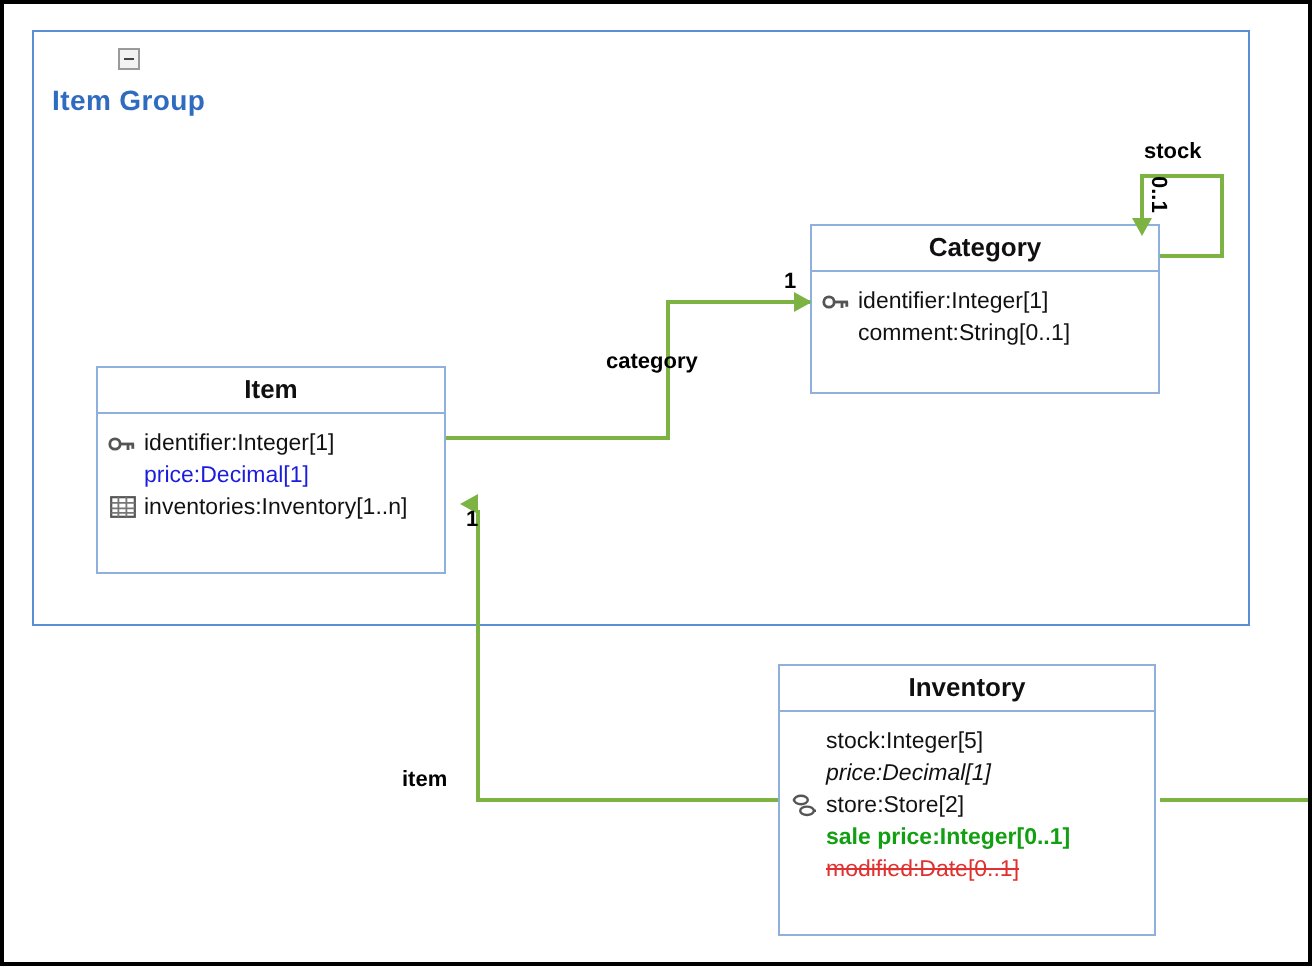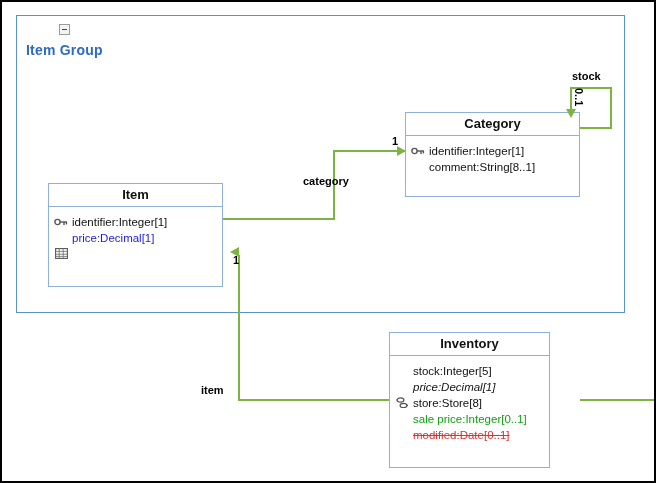--- a/index.html
+++ b/index.html
@@ -99,21 +99,21 @@
     display: inline-flex;
     align-items: center;
     justify-content: center;
   }
   .attr-text { display: inline-block; }
 
   
   .st-normal  { color: #111111; }
   .st-blue    { color: #1b1bdd; }
   .st-italic  { font-style: italic; color: #111111; }
-  .st-green   { color: #12a012; font-weight: normal; }
+  .st-green   { color: #12a012; font-weight: bold; }
   .st-red     { color: #e03030; text-decoration: line-through; }
 
   
   .edge {
     position: absolute;
     background: #7cb342;
     z-index: 2;
   }
   .edge-h { height: 2px; }
   .edge-v { width: 2px; }
@@ -217,20 +217,21 @@
       </div>
 
       <div class="attr">
         <span class="attr-icon">
           <svg width="13" height="11" viewBox="0 0 13 11">
             <rect x="0.6" y="0.6" width="11.8" height="9.8" fill="#ffffff" stroke="#555" stroke-width="1.1"></rect>
             <path d="M0.6 3.4 H12.4 M0.6 6.2 H12.4 M0.6 8.4 H12.4" stroke="#777" stroke-width="0.9"></path>
             <path d="M4.2 0.6 V10.4 M8.2 0.6 V10.4" stroke="#777" stroke-width="0.9"></path>
           </svg>
         </span>
+        <span class="attr-text st-normal">inventories:Inventory[1..n]</span>
       </div>
 
       <div class="attr">
         <span class="attr-icon"></span>
       </div>
 
     </div>
   </div>
 
   <div class="uml-class" style="left:403px; top:110px; width:175px; height:85px;">
@@ -245,27 +246,27 @@
             <path d="M10 5 V8" stroke="#555" stroke-width="1.4" fill="none"></path>
             <path d="M12.4 5 V7.4" stroke="#555" stroke-width="1.4" fill="none"></path>
           </svg>
         </span>
         <span class="attr-text st-normal">identifier:Integer[1]</span>
       </div>
 
 
       <div class="attr">
         <span class="attr-icon"></span>
-        <span class="attr-text st-normal">comment:String[8..1]</span>
+        <span class="attr-text st-normal">comment:String[0..1]</span>
       </div>
 
     </div>
   </div>
 
-  <div class="uml-class" style="left:387px; top:330px; width:161px; height:136px;">
+  <div class="uml-class" style="left:387px; top:330px; width:189px; height:136px;">
     <div class="uml-name">Inventory</div>
     <div class="uml-attrs">
 
       <div class="attr">
         <span class="attr-icon"></span>
         <span class="attr-text st-normal">stock:Integer[5]</span>
       </div>
 
       <div class="attr">
         <span class="attr-icon"></span>
@@ -274,21 +275,21 @@
 
 
       <div class="attr">
         <span class="attr-icon">
           <svg width="13" height="12" viewBox="0 0 13 12">
             <ellipse cx="4.5" cy="3" rx="3.4" ry="2.1" fill="none" stroke="#555" stroke-width="1.2"></ellipse>
             <ellipse cx="7.5" cy="8.4" rx="3.4" ry="2.1" fill="none" stroke="#555" stroke-width="1.2"></ellipse>
             <path d="M1.2 3 H0.4 M11 8.4 H12" stroke="#555" stroke-width="1.2"></path>
           </svg>
         </span>
-        <span class="attr-text st-normal">store:Store[8]</span>
+        <span class="attr-text st-normal">store:Store[2]</span>
       </div>
 
       <div class="attr">
         <span class="attr-icon"></span>
         <span class="attr-text st-green">sale price:Integer[0..1]</span>
       </div>
 
       <div class="attr">
         <span class="attr-icon"></span>
         <span class="attr-text st-red">modified:Date[0..1]</span>

